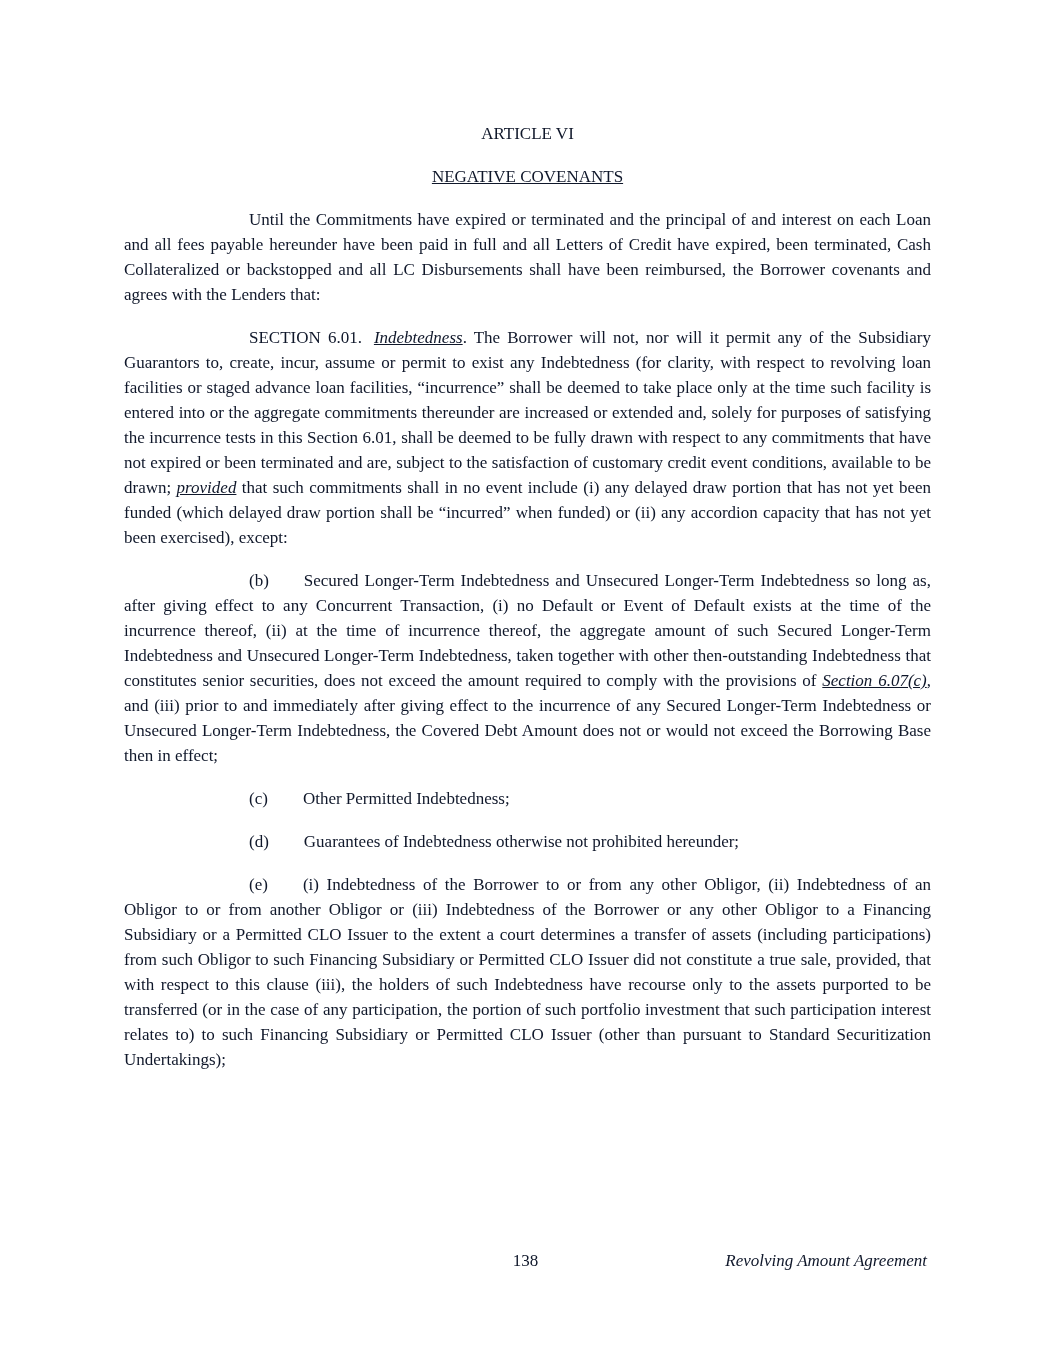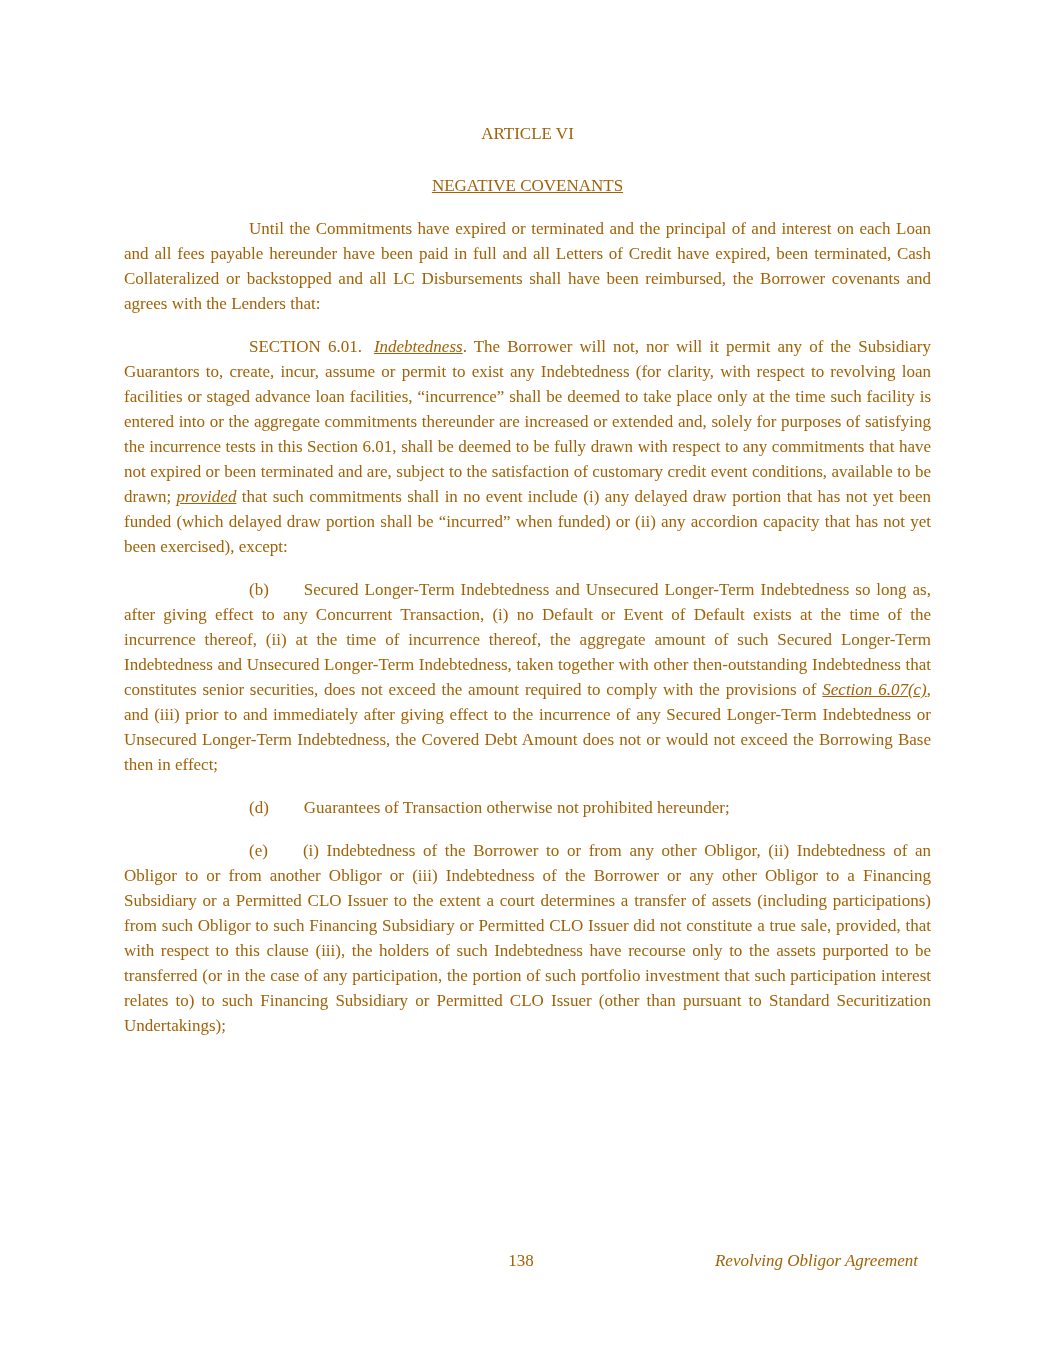--- a/index.html
+++ b/index.html
@@ -5,61 +5,61 @@
   html, body {
     margin: 0;
     padding: 0;
     background: #ffffff;
   }
   .page {
     position: relative;
     width: 1055px;
     height: 1365px;
     background: #ffffff;
-    color: #a16207;
+    color: #0f172a;
     font-family: "Liberation Serif", "DejaVu Serif", serif;
     font-size: 17px;
     line-height: 25px;
     box-sizing: border-box;
     overflow: hidden;
   }
   .content {
     position: absolute;
     left: 124px;
     right: 124px;
     top: 121px;
   }
   .heading {
     text-align: center;
     margin: 0;
     font-weight: normal;
     font-size: 17px;
     line-height: 25px;
   }
   .heading.h2 {
-    margin-top: 27px;
+    margin-top: 18px;
     text-decoration: underline;
   }
   .para {
     margin: 18px 0 0 0;
     text-align: justify;
     text-indent: 125px;
   }
   .para span.u {
     text-decoration: underline;
     font-style: italic;
   }
   .para span.gap {
     display: inline-block;
     height: 1px;
   }
   .footer {
     position: absolute;
     left: 124px;
-    right: 137px;
+    right: 128px;
     top: 1248px;
     height: 25px;
   }
   .footer .page-number {
     position: absolute;
     left: 50%;
     transform: translateX(-50%);
   }
   .footer .doc-title {
     position: absolute;
@@ -71,21 +71,22 @@
 <body>
 
 <div class="page">
   <div class="content">
     <p class="heading h1">ARTICLE VI</p>
     <p class="heading h2">NEGATIVE COVENANTS</p>
     <div>
         <p class="para"><span>Until the Commitments have expired or terminated and the principal of and interest on each Loan and all fees payable hereunder have been paid in full and all Letters of Credit have expired, been terminated, Cash Collateralized or backstopped and all LC Disbursements shall have been reimbursed, the Borrower covenants and agrees with the Lenders that:</span></p>
         <p class="para"><span>SECTION 6.01.</span><span class="gap" style="width: 12px;"></span><span class="u">Indebtedness</span><span>. The Borrower will not, nor will it permit any of the Subsidiary Guarantors to, create, incur, assume or permit to exist any Indebtedness (for clarity, with respect to revolving loan facilities or staged advance loan facilities, “incurrence” shall be deemed to take place only at the time such facility is entered into or the aggregate commitments thereunder are increased or extended and, solely for purposes of satisfying the incurrence tests in this Section 6.01, shall be deemed to be fully drawn with respect to any commitments that have not expired or been terminated and are, subject to the satisfaction of customary credit event conditions, available to be drawn; </span><span class="u">provided</span><span> that such commitments shall in no event include (i) any delayed draw portion that has not yet been funded (which delayed draw portion shall be “incurred” when funded) or (ii) any accordion capacity that has not yet been exercised), except:</span></p>
         <p class="para"><span>(b)</span><span class="gap" style="width: 35px;"></span><span>Secured Longer-Term Indebtedness and Unsecured Longer-Term Indebtedness so long as, after giving effect to any Concurrent Transaction, (i) no Default or Event of Default exists at the time of the incurrence thereof, (ii) at the time of incurrence thereof, the aggregate amount of such Secured Longer-Term Indebtedness and Unsecured Longer-Term Indebtedness, taken together with other then-outstanding Indebtedness that constitutes senior securities, does not exceed the amount required to comply with the provisions of </span><span class="u">Section 6.07(c)</span><span>, and (iii) prior to and immediately after giving effect to the incurrence of any Secured Longer-Term Indebtedness or Unsecured Longer-Term Indebtedness, the Covered Debt Amount does not or would not exceed the Borrowing Base then in effect;</span></p>
-        <p class="para"><span>(d)</span><span class="gap" style="width: 35px;"></span><span>Guarantees of Transaction otherwise not prohibited hereunder;</span></p>
+        <p class="para"><span>(c)</span><span class="gap" style="width: 35px;"></span><span>Other Permitted Indebtedness;</span></p>
+        <p class="para"><span>(d)</span><span class="gap" style="width: 35px;"></span><span>Guarantees of Indebtedness otherwise not prohibited hereunder;</span></p>
         <p class="para"><span>(e)</span><span class="gap" style="width: 35px;"></span><span>(i) Indebtedness of the Borrower to or from any other Obligor, (ii) Indebtedness of an Obligor to or from another Obligor or (iii) Indebtedness of the Borrower or any other Obligor to a Financing Subsidiary or a Permitted CLO Issuer to the extent a court determines a transfer of assets (including participations) from such Obligor to such Financing Subsidiary or Permitted CLO Issuer did not constitute a true sale, provided, that with respect to this clause (iii), the holders of such Indebtedness have recourse only to the assets purported to be transferred (or in the case of any participation, the portion of such portfolio investment that such participation interest relates to) to such Financing Subsidiary or Permitted CLO Issuer (other than pursuant to Standard Securitization Undertakings);</span></p>
       </div>
   </div>
   <div class="footer">
     <span class="page-number">138</span>
-    <span class="doc-title">Revolving Obligor Agreement</span>
+    <span class="doc-title">Revolving Amount Agreement</span>
   </div>
 </div>
 
 </body></html>

